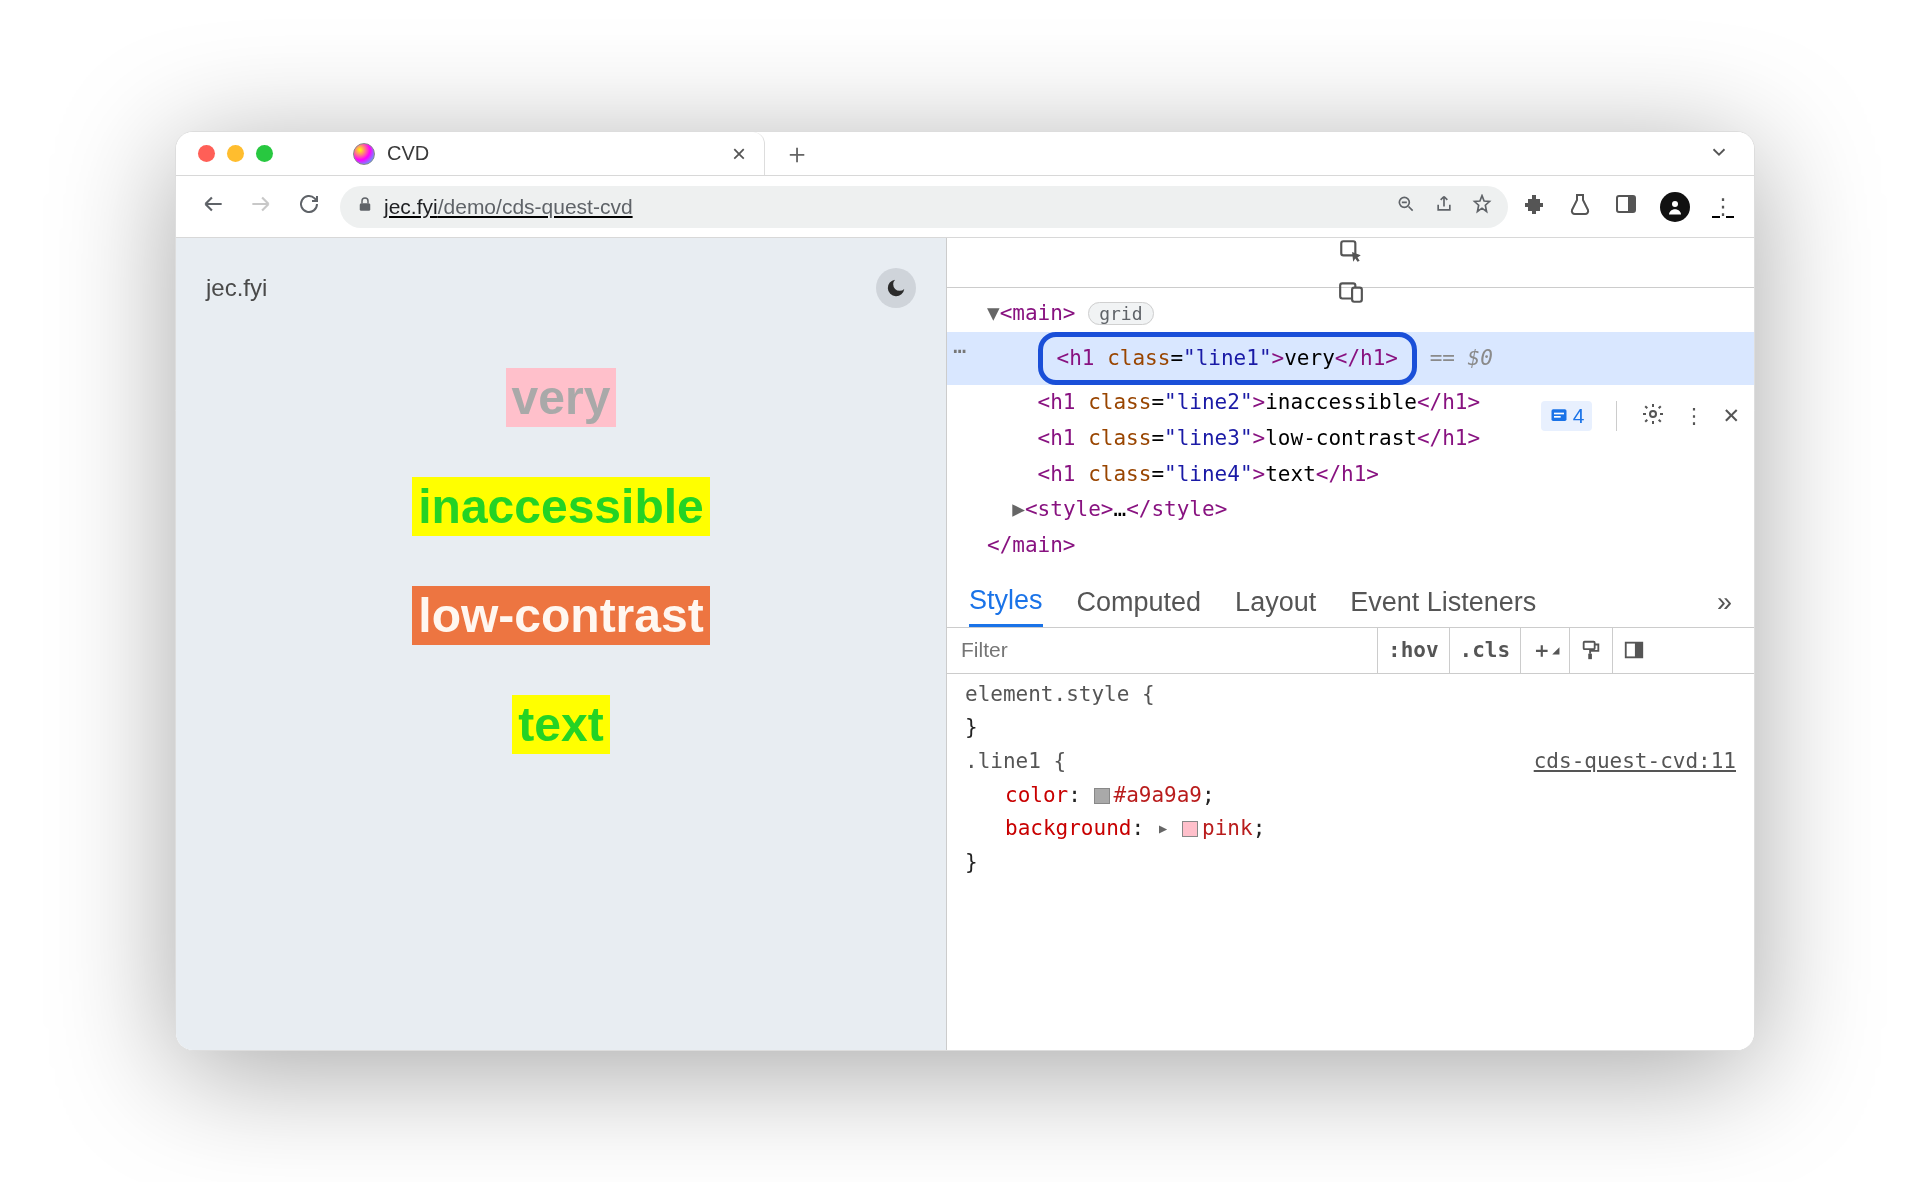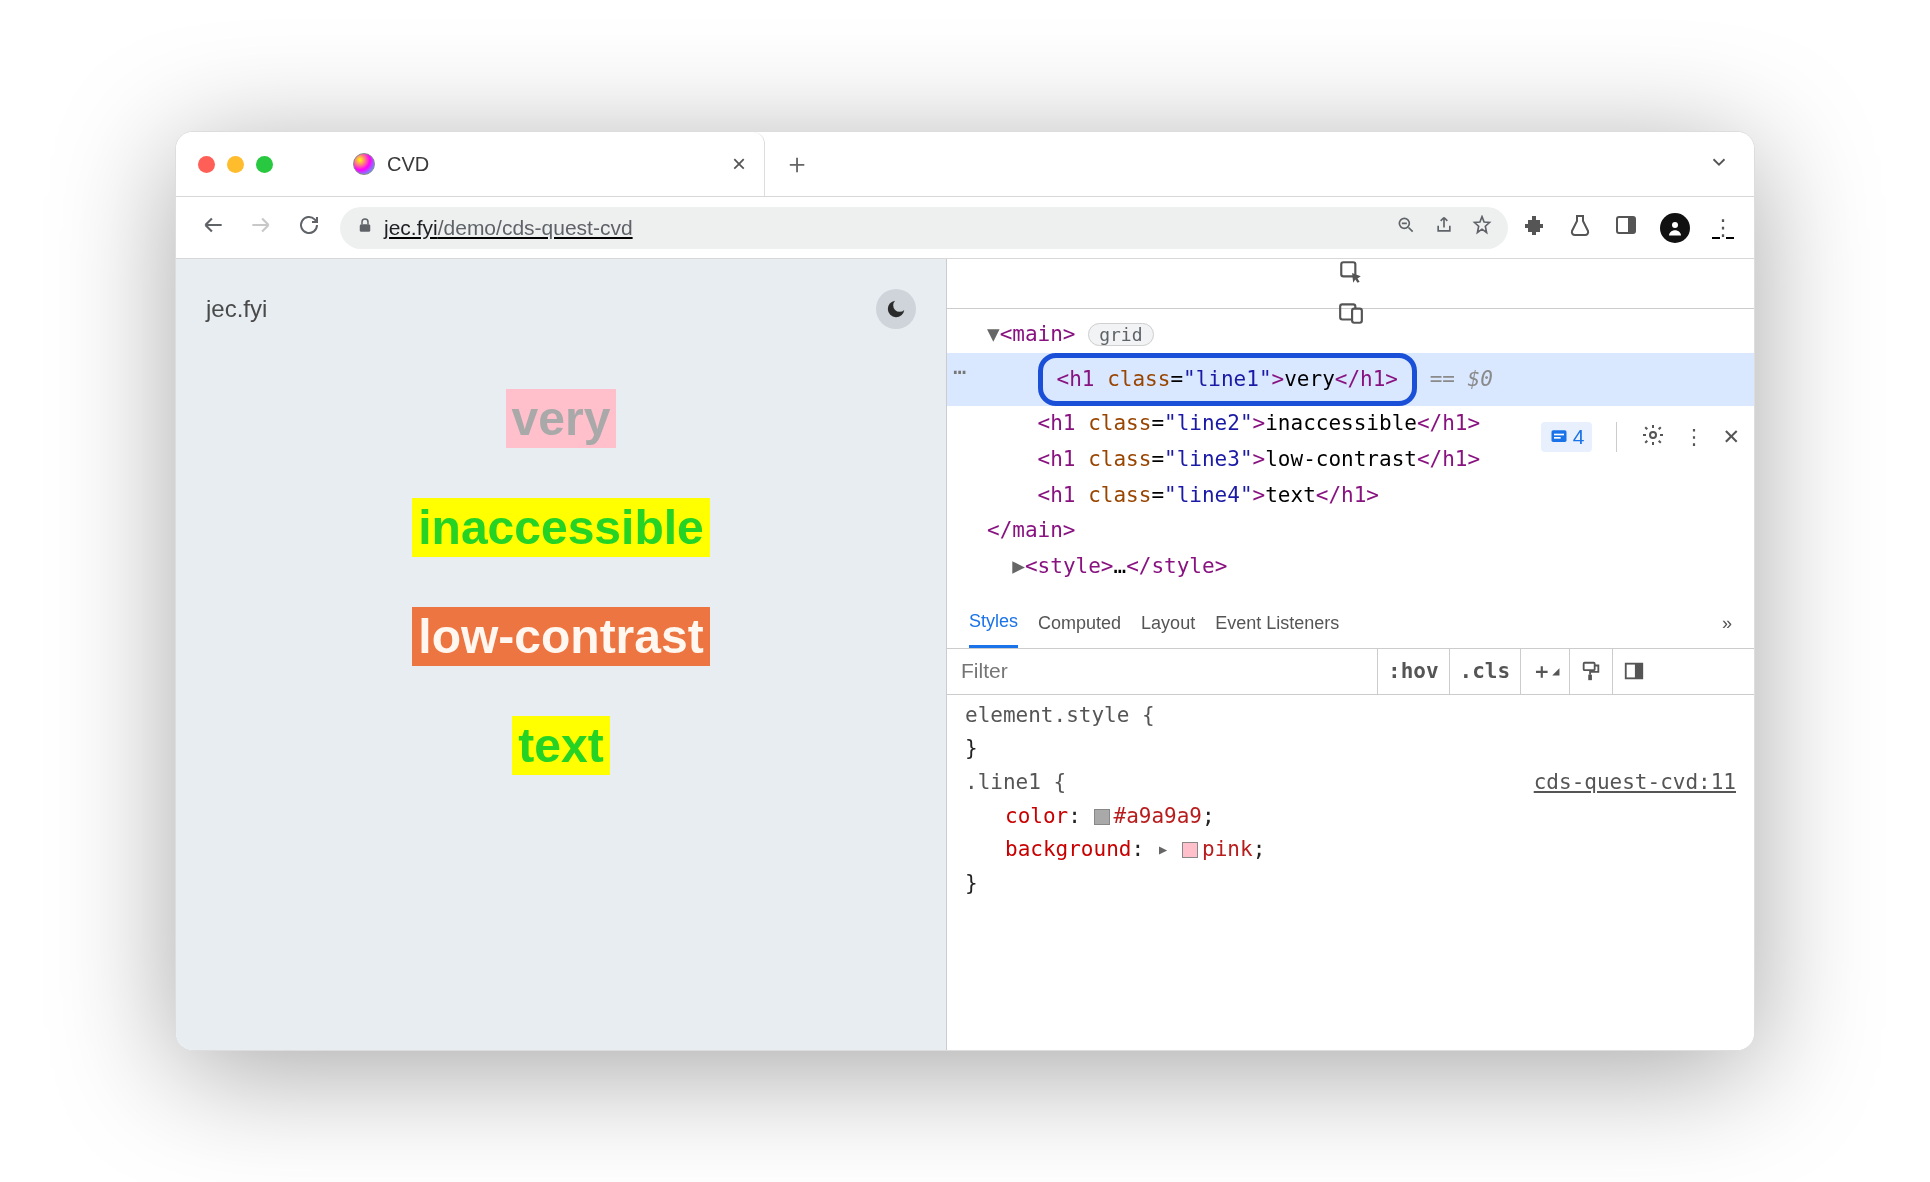--- a/index.html
+++ b/index.html
@@ -19,21 +19,21 @@
   width: 1580px;
   height: 920px;
   background: #fff;
   border-radius: 18px;
   overflow: hidden;
   display: flex;
   flex-direction: column;
   border: 1px solid #ddd;
 }
 .titlebar {
-  height: 65px;
+  height: 44px;
   background: #fff;
   display: flex;
   align-items: center;
   border-bottom: 1px solid #d8d8d8;
 }
 .traffic { display: flex; gap: 12px; padding: 0 22px; }
 .dot { width: 17px; height: 17px; border-radius: 50%; }
 .red { background: #ff5f57; } .yellow { background: #ffbd2e; } .green { background: #28c840; }
 .tab { display: flex; align-items: center; gap: 12px; background: #fff; border-right: 1px solid #ddd; border-top-left-radius: 12px; border-top-right-radius: 12px; padding: 0 18px; height: 100%; margin-left: 40px; width: 430px; }
 .favicon { width: 22px; height: 22px; border-radius: 50%; background: radial-gradient(circle at 30% 30%, #ff0, #f0f, #0ff); border: 1px solid #888; }
@@ -108,21 +108,21 @@
 .txt { color:#000; }
 .pill { background:#f1f3f4; border:1px solid #d0d0d0; border-radius:12px; padding: 0 10px; font-size:18px; color:#5f6368; }
 .row.sel { background:#d9e7ff; }
 .selbox { border:5px solid #1a4fd8; border-radius:18px; padding:4px 14px; display:inline-block; background:#d9e7ff;}
 .elts-ell { position:absolute; left:6px; color:#777; font-size:22px; }
 .eq0 { color:#8a8a8a; font-style:italic; }
 .arrow { color:#666; }
 
 .breadcrumb { padding: 8px 20px; border-top:1px solid #ccc; border-bottom:1px solid #ccc; font-family:Menlo, Consolas, monospace; font-size:20px; color:#8a1a6a; display:flex; gap:26px;}
 .breadcrumb .bc.active { background:#e6e6e6; color:#444; padding:2px 8px;}
-.styles-tabs { height:50px; display:flex; align-items:center; gap:20px; padding:0 22px; border-bottom:1px solid #ccc; font-size:18px; color:#555;}
+.styles-tabs { height:50px; display:flex; align-items:center; gap:34px; padding:0 22px; border-bottom:1px solid #ccc; font-size:27px; color:#555;}
 .styles-tabs .active { color:#1a73e8; border-bottom:3px solid #1a73e8; height:100%; display:flex; align-items:center;}
 .filterbar { display:flex; align-items:center; border-bottom:1px solid #ccc; height:46px; font-family:Menlo,Consolas,monospace; font-size:21px; color:#555;}
 .filterbar input { border:none; outline:none; padding:0 14px; font-size:21px; flex:0 0 430px; background:transparent; color:#888;}
 .filterbar .tok { padding:0 10px; border-left:1px solid #ccc; height:100%; display:flex; align-items:center; font-weight:600;}
 .styles-body { font-family:Menlo,Consolas,monospace; font-size:21px; padding:4px 18px; color:#222; line-height:1.6;}
 .sel-name { color:#555;}
 .src { float:right; color:#555; text-decoration: underline; }
 .prop { color:#c80000; }
 .colval { color:#b91c1c; }
 .swatch { display:inline-block; width:16px;height:16px; border:1px solid #888; vertical-align:middle; margin-right:4px;}
@@ -262,22 +262,22 @@
           <span>✕</span>
         </span>
       </div>
 
       <div class="dom-tree">
         <div class="row"><span class="arrow">▼</span><span class="tag">&lt;main&gt;</span> <span class="pill">grid</span></div>
         <div class="row sel"><span class="elts-ell">⋯</span>    <span class="selbox"><span class="tag">&lt;h1 </span><span class="attr">class</span>=<span class="val">"line1"</span><span class="tag">&gt;</span><span class="txt">very</span><span class="tag">&lt;/h1&gt;</span></span><span class="eq0"> == $0</span></div>
         <div class="row">    <span class="tag">&lt;h1 </span><span class="attr">class</span>=<span class="val">"line2"</span><span class="tag">&gt;</span><span class="txt">inaccessible</span><span class="tag">&lt;/h1&gt;</span></div>
         <div class="row">    <span class="tag">&lt;h1 </span><span class="attr">class</span>=<span class="val">"line3"</span><span class="tag">&gt;</span><span class="txt">low-contrast</span><span class="tag">&lt;/h1&gt;</span></div>
         <div class="row">    <span class="tag">&lt;h1 </span><span class="attr">class</span>=<span class="val">"line4"</span><span class="tag">&gt;</span><span class="txt">text</span><span class="tag">&lt;/h1&gt;</span></div>
+        <div class="row">  <span class="arrow">▶</span><span class="tag">&lt;style&gt;</span>…<span class="tag">&lt;/style&gt;</span></div>
         <div class="row"><span class="tag">&lt;/main&gt;</span></div>
-        <div class="row">  <span class="arrow">▶</span><span class="tag">&lt;style&gt;</span>…<span class="tag">&lt;/style&gt;</span></div>
       </div>
 
 
       <div class="styles-tabs">
         <span class="active">Styles</span>
         <span>Computed</span>
         <span>Layout</span>
         <span>Event Listeners</span>
         <span style="margin-left:auto">»</span>
       </div>

